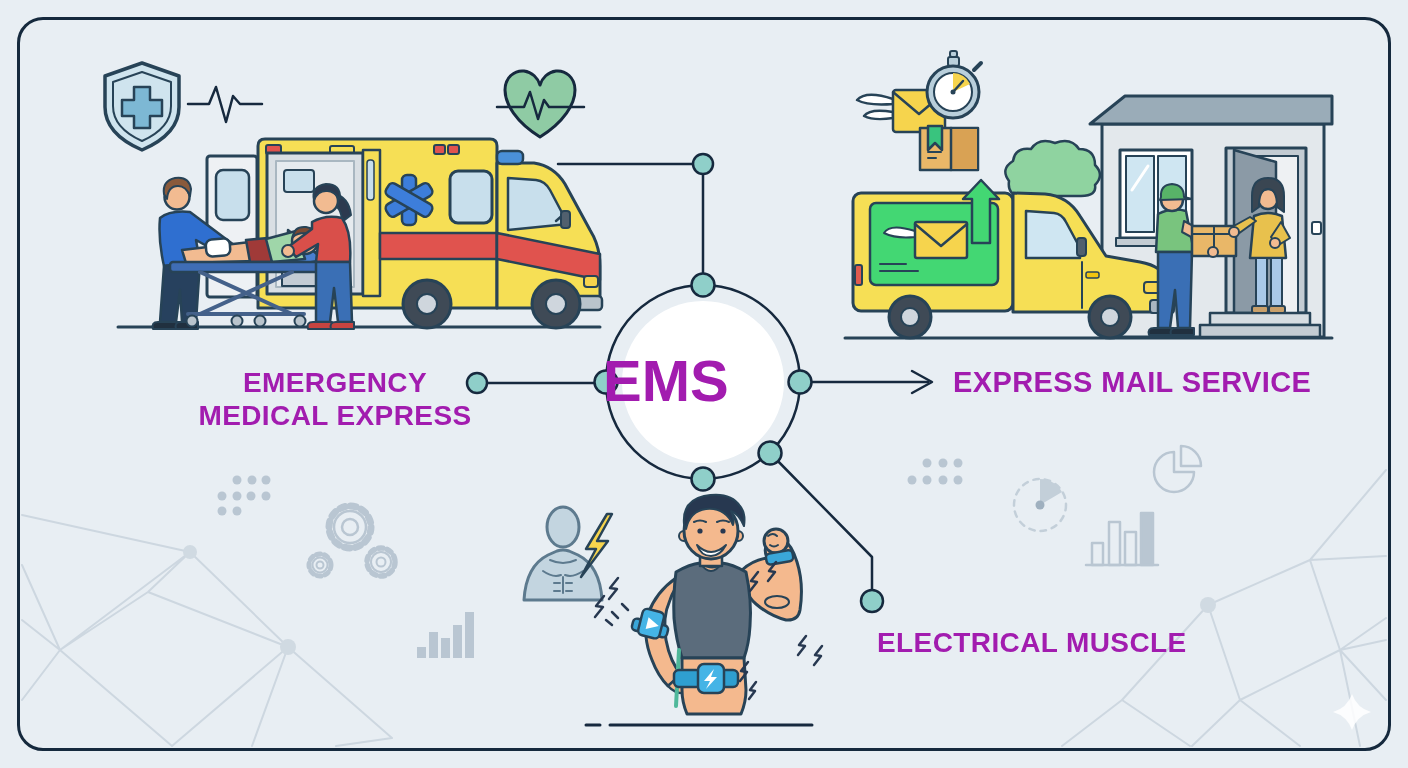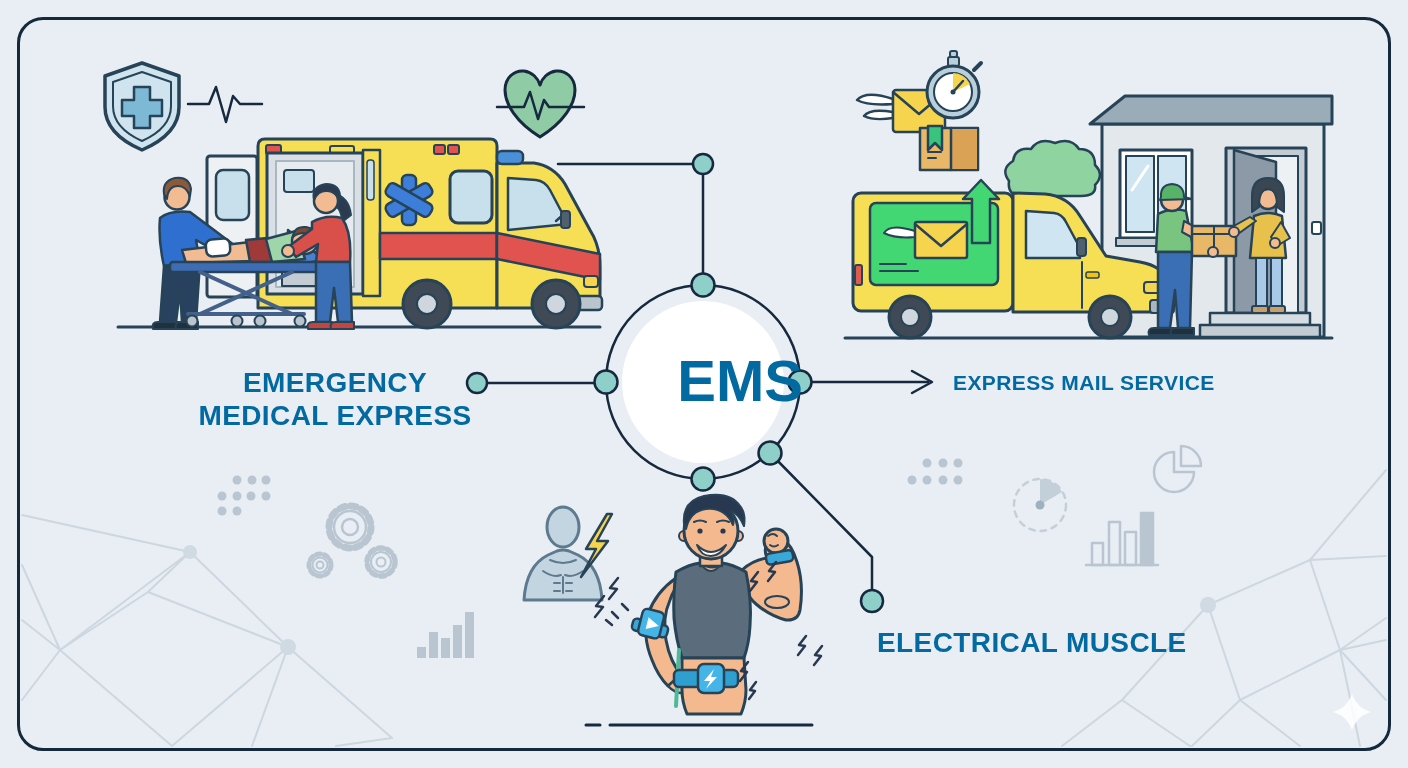--- a/index.html
+++ b/index.html
@@ -1,26 +1,26 @@
 <!DOCTYPE html>
 <html><head>
 <meta charset="utf-8">
 <style>
   html,body{margin:0;padding:0;background:#dde5ec;}
   .canvas{position:relative;width:1408px;height:768px;background:#e8eef3;overflow:hidden;
           font-family:"Liberation Sans",sans-serif;}
   .frame{position:absolute;left:17px;top:17px;right:17px;bottom:17px;
          border:3px solid #15293d;border-radius:26px;pointer-events:none;}
   svg.art{position:absolute;left:0;top:0;}
-  .lbl{position:absolute;color:#0369a1;font-weight:700;letter-spacing:.4px;line-height:33px;
+  .lbl{position:absolute;color:#a21caf;font-weight:700;letter-spacing:.4px;line-height:33px;
        font-size:28px;white-space:nowrap;}
-  .lbl-hub{left:603px;top:351px;width:200px;text-align:right;font-size:58px;line-height:60px;
+  .lbl-hub{left:603px;top:351px;width:200px;text-align:left;font-size:58px;line-height:60px;
            letter-spacing:0;}
   .lbl-left{left:155px;top:366px;width:360px;text-align:center;}
-  .lbl-right{left:953px;top:366px;font-size:21px;}
+  .lbl-right{left:953px;top:366px;font-size:29px;}
   .lbl-bottom{left:861px;top:627px;line-height:32px;margin-left:16px;}
 </style>
 </head>
 <body>
 
 <div class="canvas">
 
 <svg class="art" width="1408" height="768" viewBox="0 0 1408 768" stroke-linecap="round" stroke-linejoin="round">
 
   <g stroke="#cdd7e0" stroke-width="2" fill="none">

